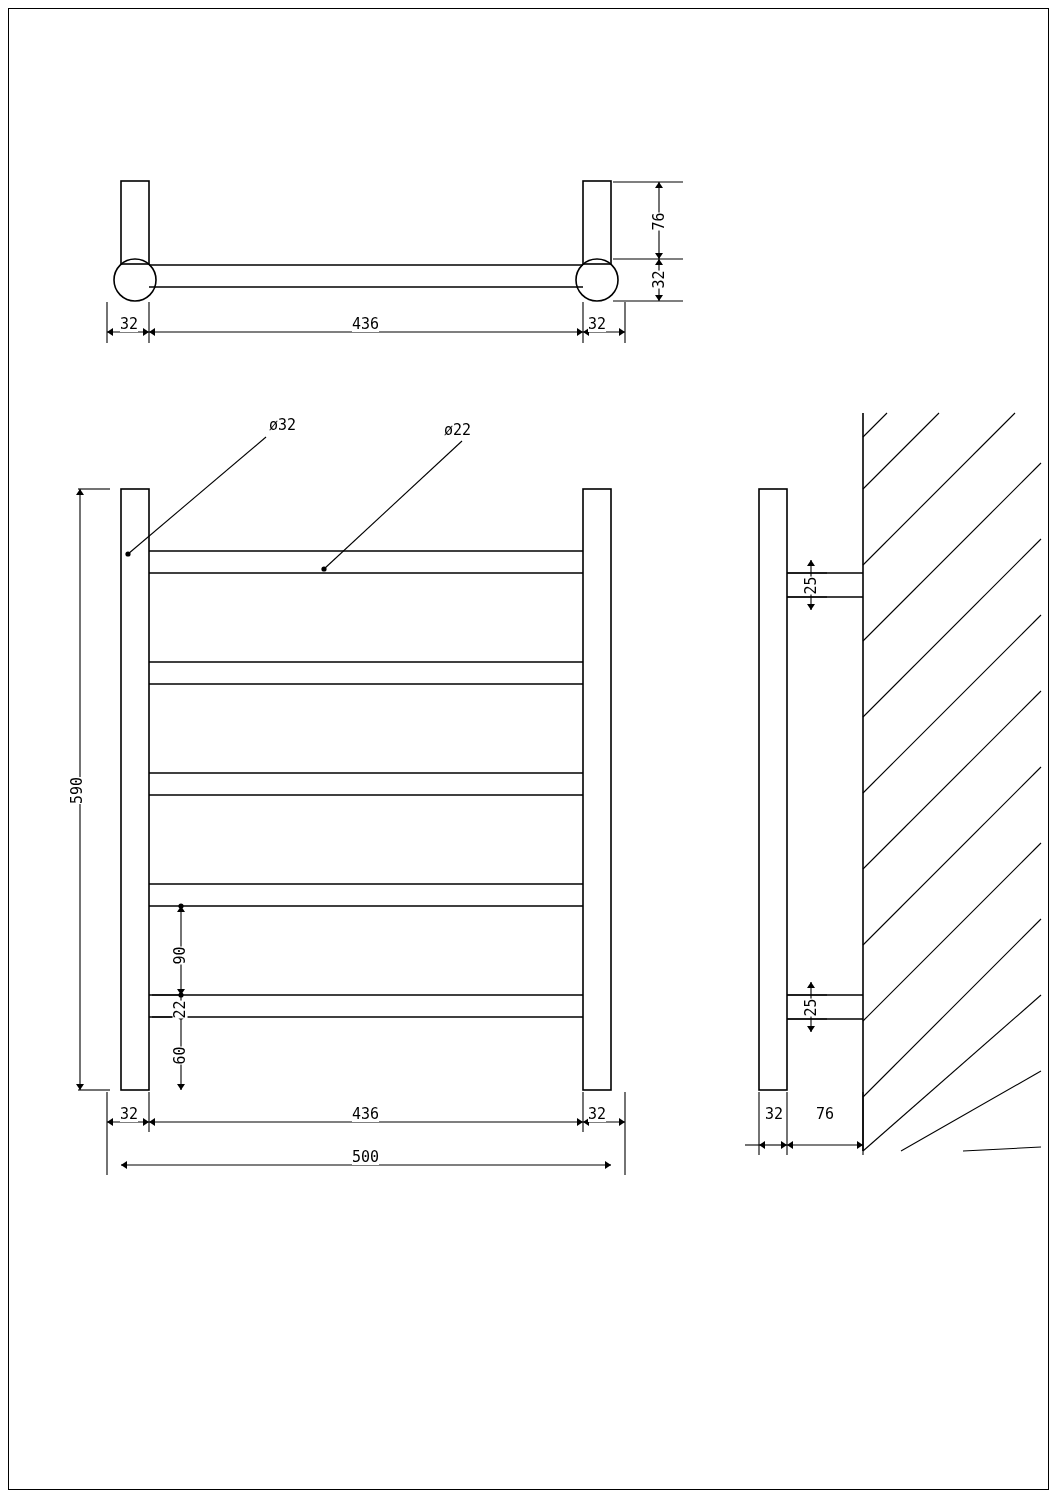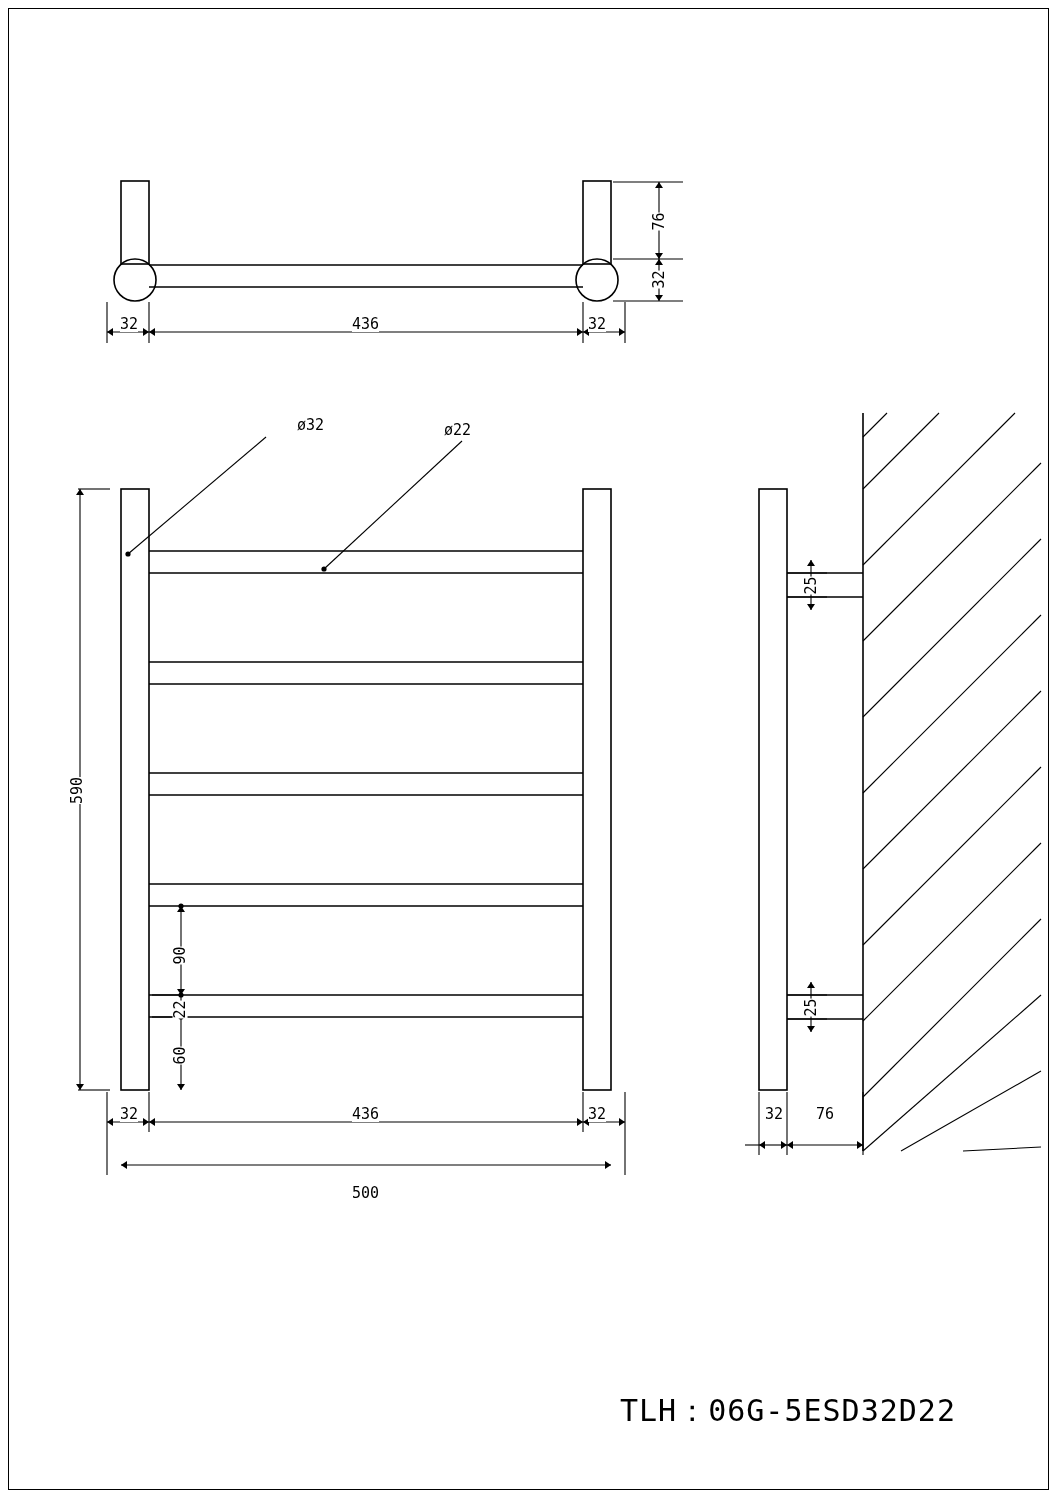--- a/index.html
+++ b/index.html
@@ -200,32 +200,31 @@
 
     </g>
   </svg>
 
   <div class="lbl v" style="left:650px;top:214px;transform:rotate(-90deg);">76</div>
   <div class="lbl v" style="left:650px;top:272px;transform:rotate(-90deg);">32</div>
   <div class="lbl" style="left:120px;top:317px;">32</div>
   <div class="lbl" style="left:352px;top:317px;">436</div>
   <div class="lbl" style="left:588px;top:317px;">32</div>
 
-  <div class="lbl" style="left:269px;top:418px;margin-left:28px;">ø32</div>
+  <div class="lbl" style="left:269px;top:418px;">ø32</div>
   <div class="lbl" style="left:444px;top:423px;">ø22</div>
 
   <div class="lbl v" style="left:64px;top:783px;transform:rotate(-90deg);">590</div>
   <div class="lbl v" style="left:171px;top:948px;transform:rotate(-90deg);">90</div>
   <div class="lbl v" style="left:171px;top:1002px;transform:rotate(-90deg);">22</div>
   <div class="lbl v" style="left:171px;top:1048px;transform:rotate(-90deg);">60</div>
   <div class="lbl" style="left:120px;top:1107px;">32</div>
   <div class="lbl" style="left:352px;top:1107px;">436</div>
   <div class="lbl" style="left:588px;top:1107px;">32</div>
-  <div class="lbl" style="left:352px;top:1150px;margin-top:36px;">500</div>
+  <div class="lbl" style="left:352px;top:1150px;">500</div>
 
   <div class="lbl v" style="left:802px;top:578px;transform:rotate(-90deg);">25</div>
   <div class="lbl v" style="left:802px;top:1000px;transform:rotate(-90deg);">25</div>
   <div class="lbl" style="left:765px;top:1107px;">32</div>
   <div class="lbl" style="left:816px;top:1107px;">76</div>
 
-  <div class="title" style="left:620px;top:1391px;">TLH：06G-5ESD32D22</div>
 
 </div>
 
 </body></html>

